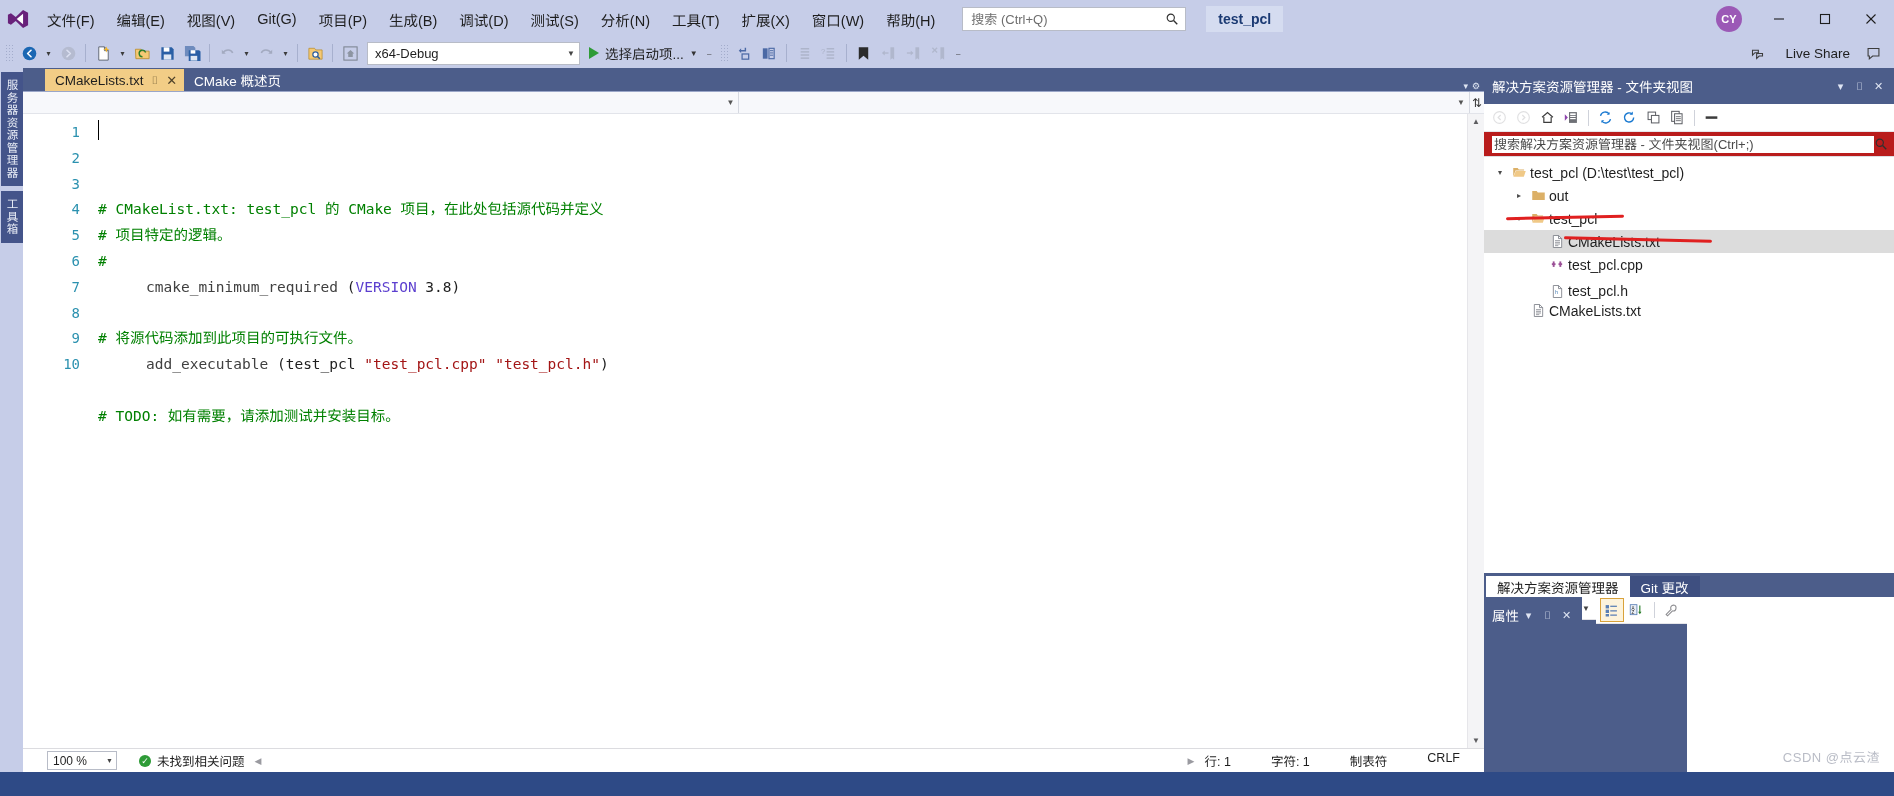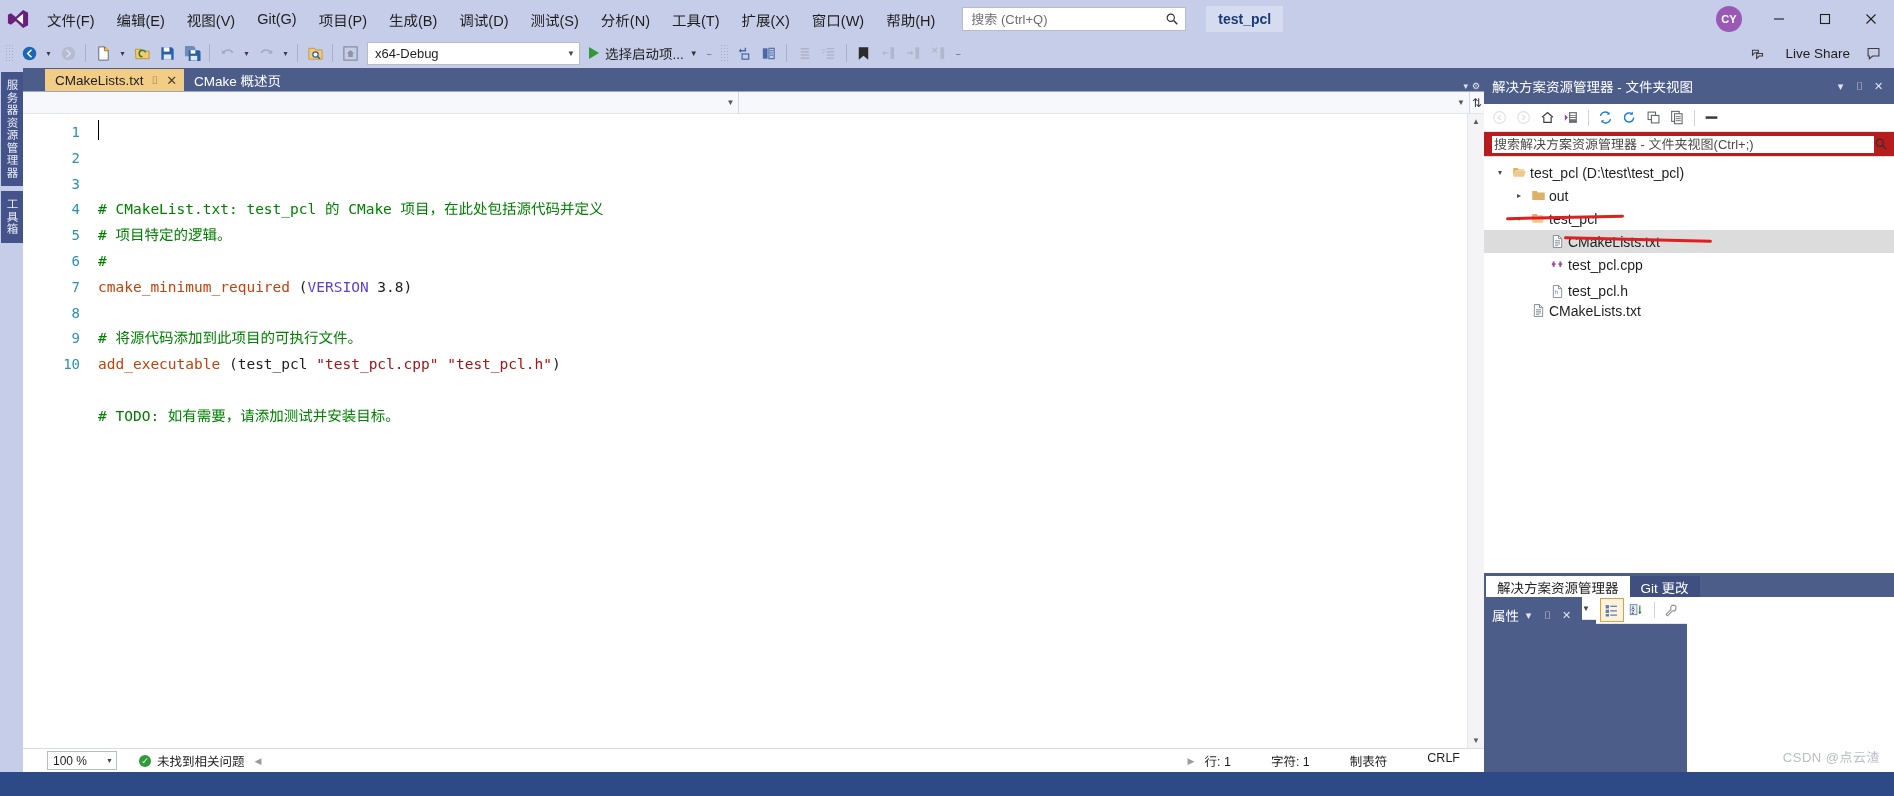--- a/index.html
+++ b/index.html
@@ -72,21 +72,21 @@
   .navright{width:14px;display:flex;align-items:center;justify-content:center;}
   .navright .plus{font-size:12px;color:#333;line-height:1;}
 
   .codearea{flex:1;display:flex;min-height:0;position:relative;overflow:hidden;}
   .indicator{width:14px;background:#ffffff;flex:0 0 auto;border-right:1px solid #ffffff;}
   .gutter{width:42px;flex:0 0 auto;text-align:right;padding-right:8px;color:#2b91af;
     font-family:"DejaVu Sans Mono","Liberation Mono",monospace;font-size:14px;line-height:25.8px;padding-top:6px;}
   .code{flex:1;padding-top:6px;padding-left:10px;font-family:"DejaVu Sans Mono","Liberation Mono",monospace;
     font-size:14.5px;line-height:25.8px;white-space:pre;overflow:hidden;position:relative;}
   .code .cm{color:#008000;margin-top:20px;}
-  .code .fn{color:#c2410c;}
+  .code .fn{color:#404040;margin-left:48px;}
   .code .kw{color:#5c3fcf;}
   .code .str{color:#a31515;}
   .code .num{color:#1e1e1e;}
   .caret{position:absolute;left:10px;top:6px;width:1px;height:20px;background:#000;}
   .scrollcol{width:16px;flex:0 0 auto;background:#f4f4f6;border-left:1px solid #e6e6ea;
     display:flex;flex-direction:column;justify-content:space-between;align-items:center;}
   .scrollcol .arw{font-size:8px;color:#5d5d60;padding:3px 0;}
 
   
   .editorstatus{height:23px;background:#ffffff;border-top:1px solid #dcdce0;display:flex;align-items:center;

